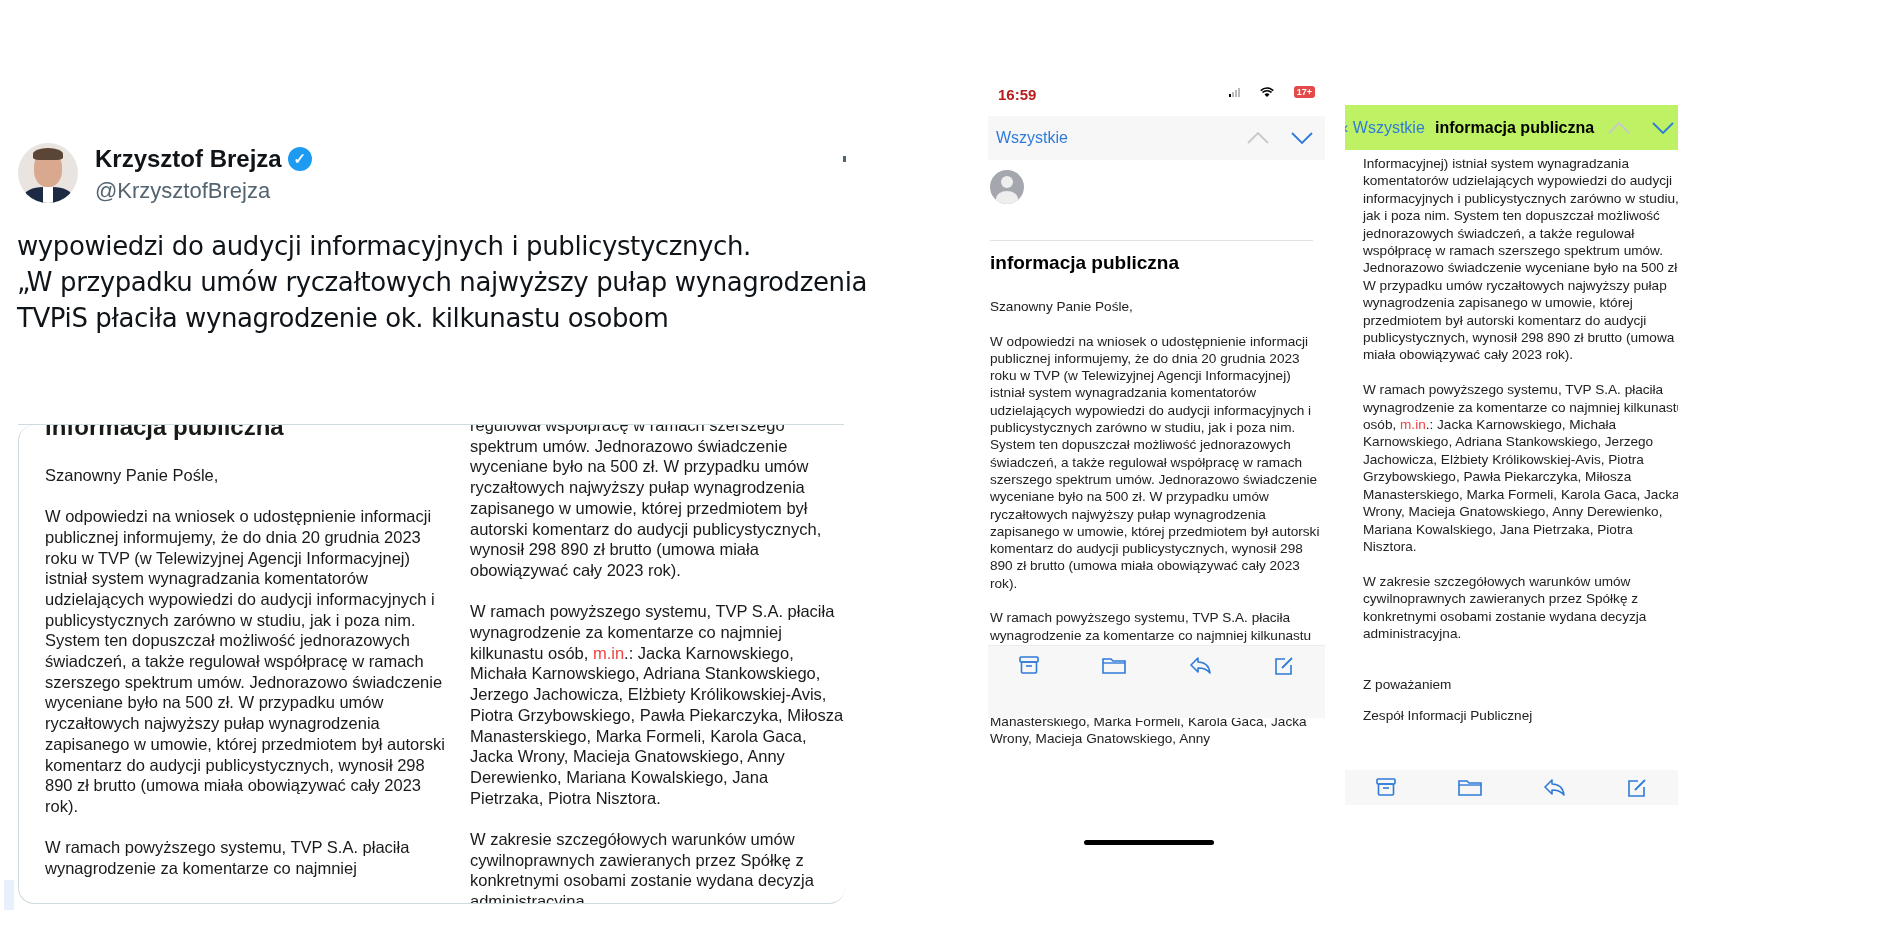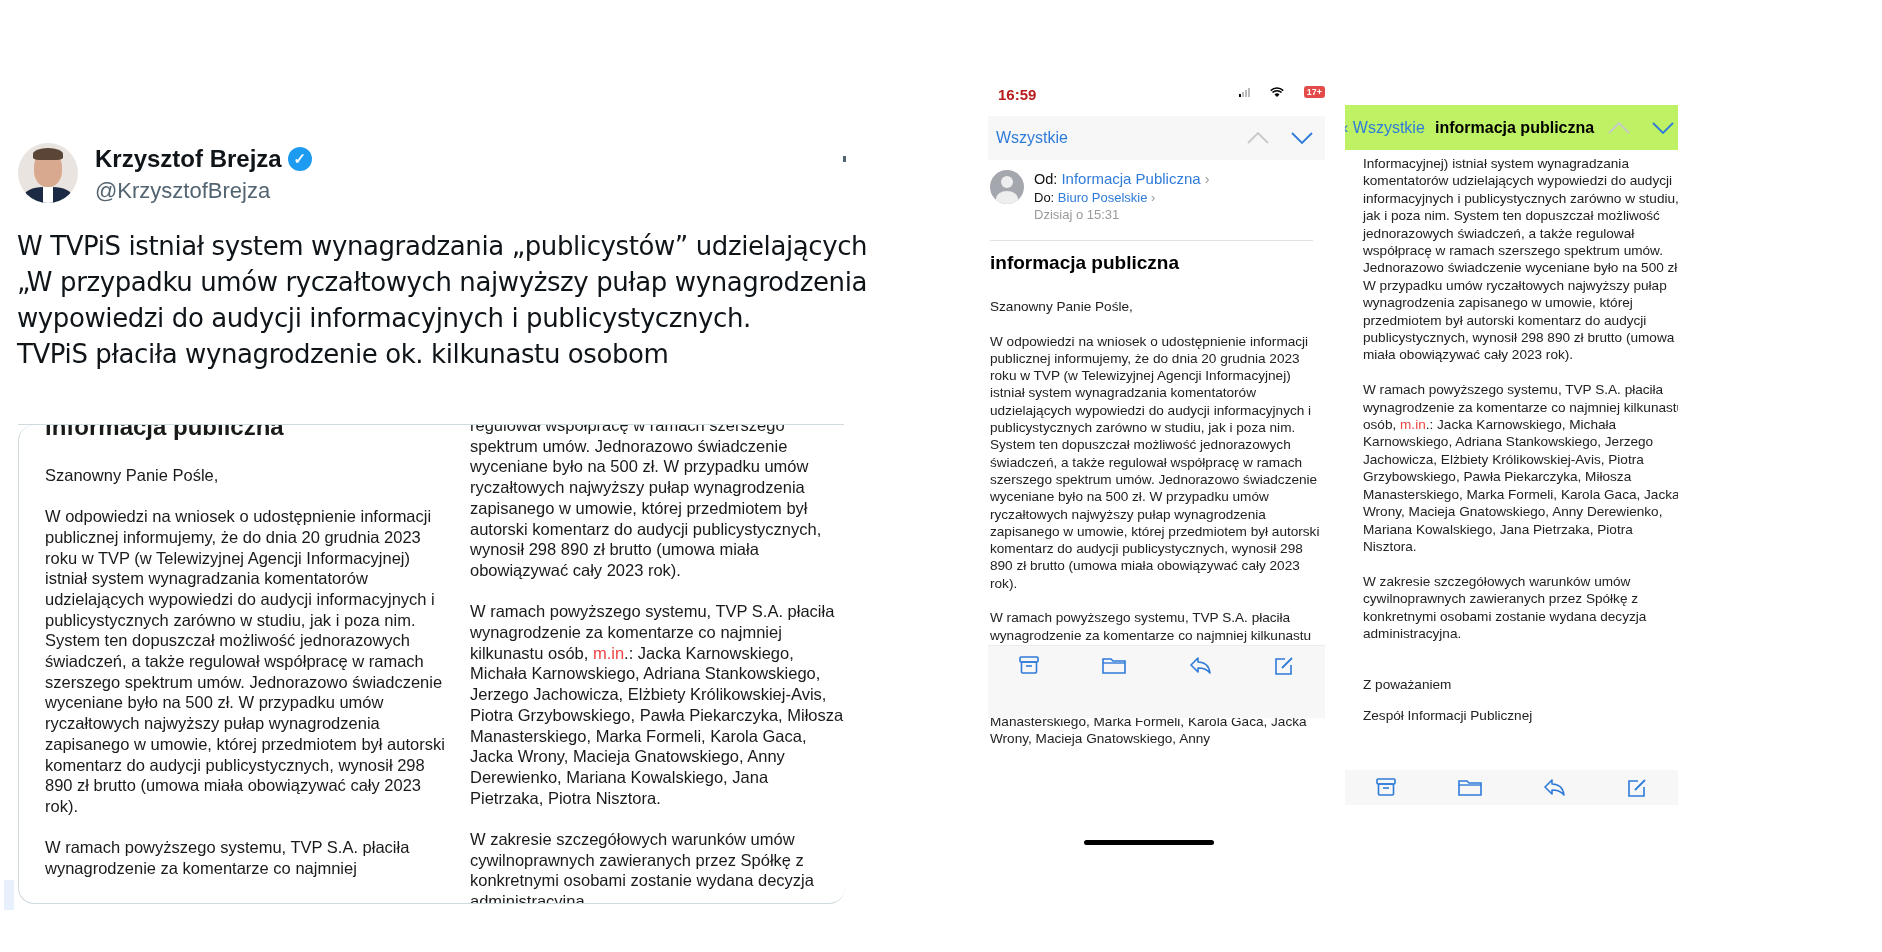--- a/index.html
+++ b/index.html
@@ -20,21 +20,21 @@
   .card{left:18px;top:425px;width:826px;height:478px;border:1px solid #cfd9de;border-radius:16px;overflow:hidden;border-top:none;border-right:none;}
   .card-top{left:18px;top:424px;width:826px;height:1px;background:#cfd9de;}
   .col{position:absolute;font-size:16.5px;line-height:20.7px;color:#1a1a1a;font-family:"Liberation Sans",sans-serif;}
   .col p{margin:0 0 20.7px 0;}
   .col h2{margin:0 0 27px 0;font-size:24px;font-weight:bold;}
   .link{color:#ef4444;}
   .blue-left{left:4px;top:880px;width:10px;height:30px;background:#e8f0fe;}
   
   .phone{left:988px;top:80px;width:337px;height:772px;background:#fff;}
   .status{position:absolute;left:10px;top:6px;font-size:15px;font-weight:bold;color:#b91c1c;}
-  .status-icons{position:absolute;right:0;top:6px;display:flex;gap:20px;align-items:center;font-size:12px;}
+  .status-icons{position:absolute;right:10px;top:6px;display:flex;gap:20px;align-items:center;font-size:12px;}
   .bars{display:flex;gap:1px;align-items:flex-end;}
   .bars span{width:2px;background:#000;}
   .battery{background:#e34b4b;color:#fff;font-size:9px;padding:1px 3px;border-radius:3px;font-weight:bold;}
   .navbar{position:absolute;left:0;top:36px;width:337px;height:44px;background:#f7f7f7;display:flex;align-items:center;}
   .nav-back{position:absolute;left:8px;color:#2f7bd9;font-size:16px;}
   .nav-up{position:absolute;right:56px;color:#c8c8c8;font-size:20px;}
   .nav-down{position:absolute;right:12px;color:#2f7bd9;font-size:20px;}
   .sender{position:absolute;left:2px;top:90px;display:flex;gap:10px;}
   .sender-avatar{width:34px;height:34px;border-radius:50%;background:#a5a7ae;position:relative;overflow:hidden;}
   .sender-avatar .h{position:absolute;left:11px;top:6px;width:12px;height:12px;border-radius:50%;background:#eee;}
@@ -72,23 +72,22 @@
   <div class="hair"></div>
 </div>
 <div class="abs tw-name">
   <span>Krzysztof Brejza</span>
   <span class="verified">✓</span>
 </div>
 <div class="abs tw-handle">@KrzysztofBrejza</div>
 <div class="abs tw-dot"></div>
 
 <div class="abs tw-text">
-  <div>W TVPiS istniał system wynagradzania „publicystów” udzielających</div>
+  <div>wypowiedzi do audycji informacyjnych i publicystycznych.</div>
   <div>„W przypadku umów ryczałtowych najwyższy pułap wynagrodzenia</div>
-  <div>wypowiedzi do audycji informacyjnych i publicystycznych.</div>
   <div>TVPiS płaciła wynagrodzenie ok. kilkunastu osobom</div>
 </div>
 
 <div class="abs card-top"></div>
 <div class="abs card">
   <div class="col" style="left:26px;top:-8px;width:400px;">
     <h2>informacja publiczna</h2>
     <p>Szanowny Panie Pośle,</p>
     <p>W odpowiedzi na wniosek o udostępnienie informacji publicznej informujemy, że do dnia 20 grudnia 2023 roku w TVP (w Telewizyjnej Agencji Informacyjnej) istniał system wynagradzania komentatorów udzielających wypowiedzi do audycji informacyjnych i publicystycznych zarówno w studiu, jak i poza nim. System ten dopuszczał możliwość jednorazowych świadczeń, a także regulował współpracę w ramach szerszego spektrum umów. Jednorazowo świadczenie wyceniane było na 500 zł. W przypadku umów ryczałtowych najwyższy pułap wynagrodzenia zapisanego w umowie, której przedmiotem był autorski komentarz do audycji publicystycznych, wynosił 298 890 zł brutto (umowa miała obowiązywać cały 2023 rok).</p>
     <p>W ramach powyższego systemu, TVP S.A. płaciła wynagrodzenie za komentarze co najmniej</p>
@@ -131,25 +130,20 @@
         <svg width="22" height="12" viewBox="0 0 22 12">
           <path d="M1 1 L11 11 L21 1" stroke="#2f7bd9" stroke-width="1.8" fill="none"></path>
         </svg>
       </span>
   </div>
   <div class="sender">
     <div class="sender-avatar">
         <div class="h"></div>
         <div class="b"></div>
       </div>
-    <div class="sender-lines">
-      <div><span class="lbl">Od:</span> <span class="blue" style="font-size:15px">Informacja Publiczna</span> <span class="grey">›</span></div>
-      <div style="font-size:13px"><span class="lbl">Do:</span> <span class="blue">Biuro Poselskie</span> <span class="grey">›</span></div>
-      <div class="grey" style="font-size:13px">Dzisiaj o 15:31</div>
-    </div>
   </div>
   <div class="divider"></div>
   <div class="subject">informacja publiczna</div>
   <div class="pbody">
     <p>Szanowny Panie Pośle,</p>
     <p>W odpowiedzi na wniosek o udostępnienie informacji publicznej informujemy, że do dnia 20 grudnia 2023 roku w TVP (w Telewizyjnej Agencji Informacyjnej) istniał system wynagradzania komentatorów udzielających wypowiedzi do audycji informacyjnych i publicystycznych zarówno w studiu, jak i poza nim. System ten dopuszczał możliwość jednorazowych świadczeń, a także regulował współpracę w ramach szerszego spektrum umów. Jednorazowo świadczenie wyceniane było na 500 zł. W przypadku umów ryczałtowych najwyższy pułap wynagrodzenia zapisanego w umowie, której przedmiotem był autorski komentarz do audycji publicystycznych, wynosił 298 890 zł brutto (umowa miała obowiązywać cały 2023 rok).</p>
     <p><span>W ramach powyższego systemu, TVP S.A. płaciła wynagrodzenie za komentarze co najmniej kilkunastu osób, </span><span class="link">m.in</span><span>.: Jacka Karnowskiego, Michała Karnowskiego, Adriana Stankowskiego, Jerzego Jachowicza, Elżbiety Królikowskiej-Avis, Piotra Grzybowskiego, Pawła Piekarczyka, Miłosza Manasterskiego, Marka Formeli, Karola Gaca, Jacka Wrony, Macieja Gnatowskiego, Anny</span></p>
   </div>
   <div class="toolbar">
     <div class="tb-icons">

